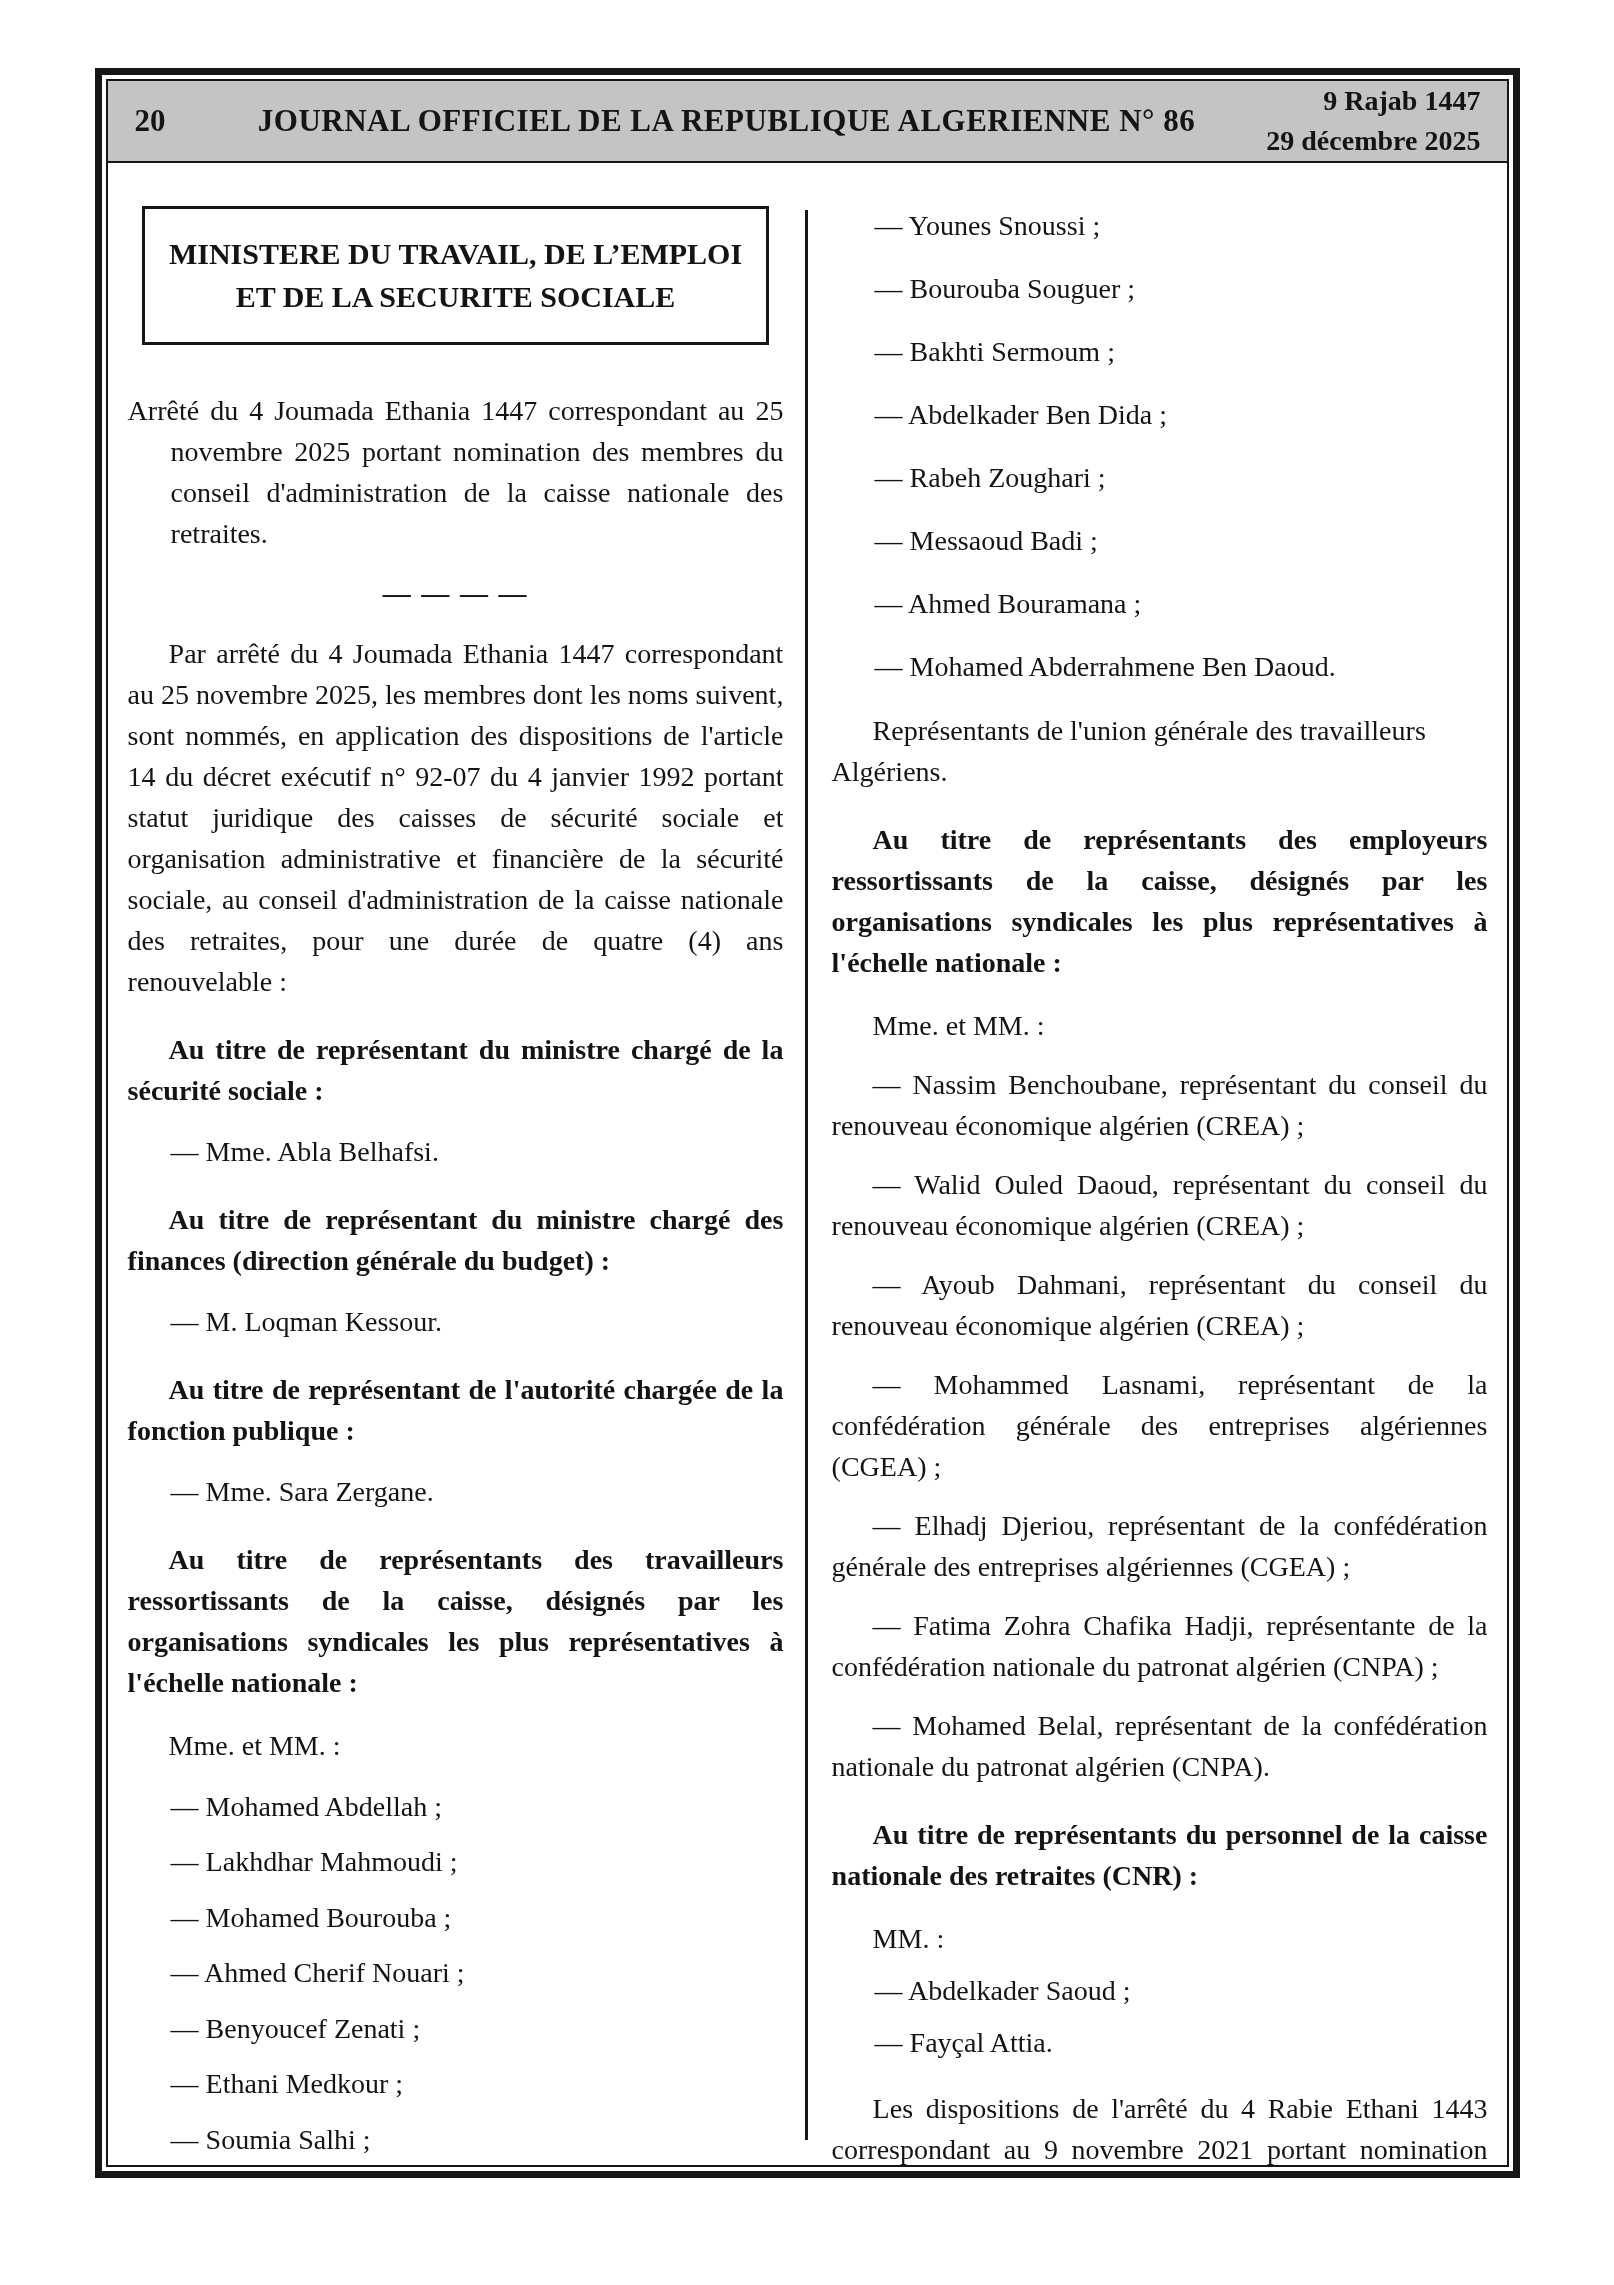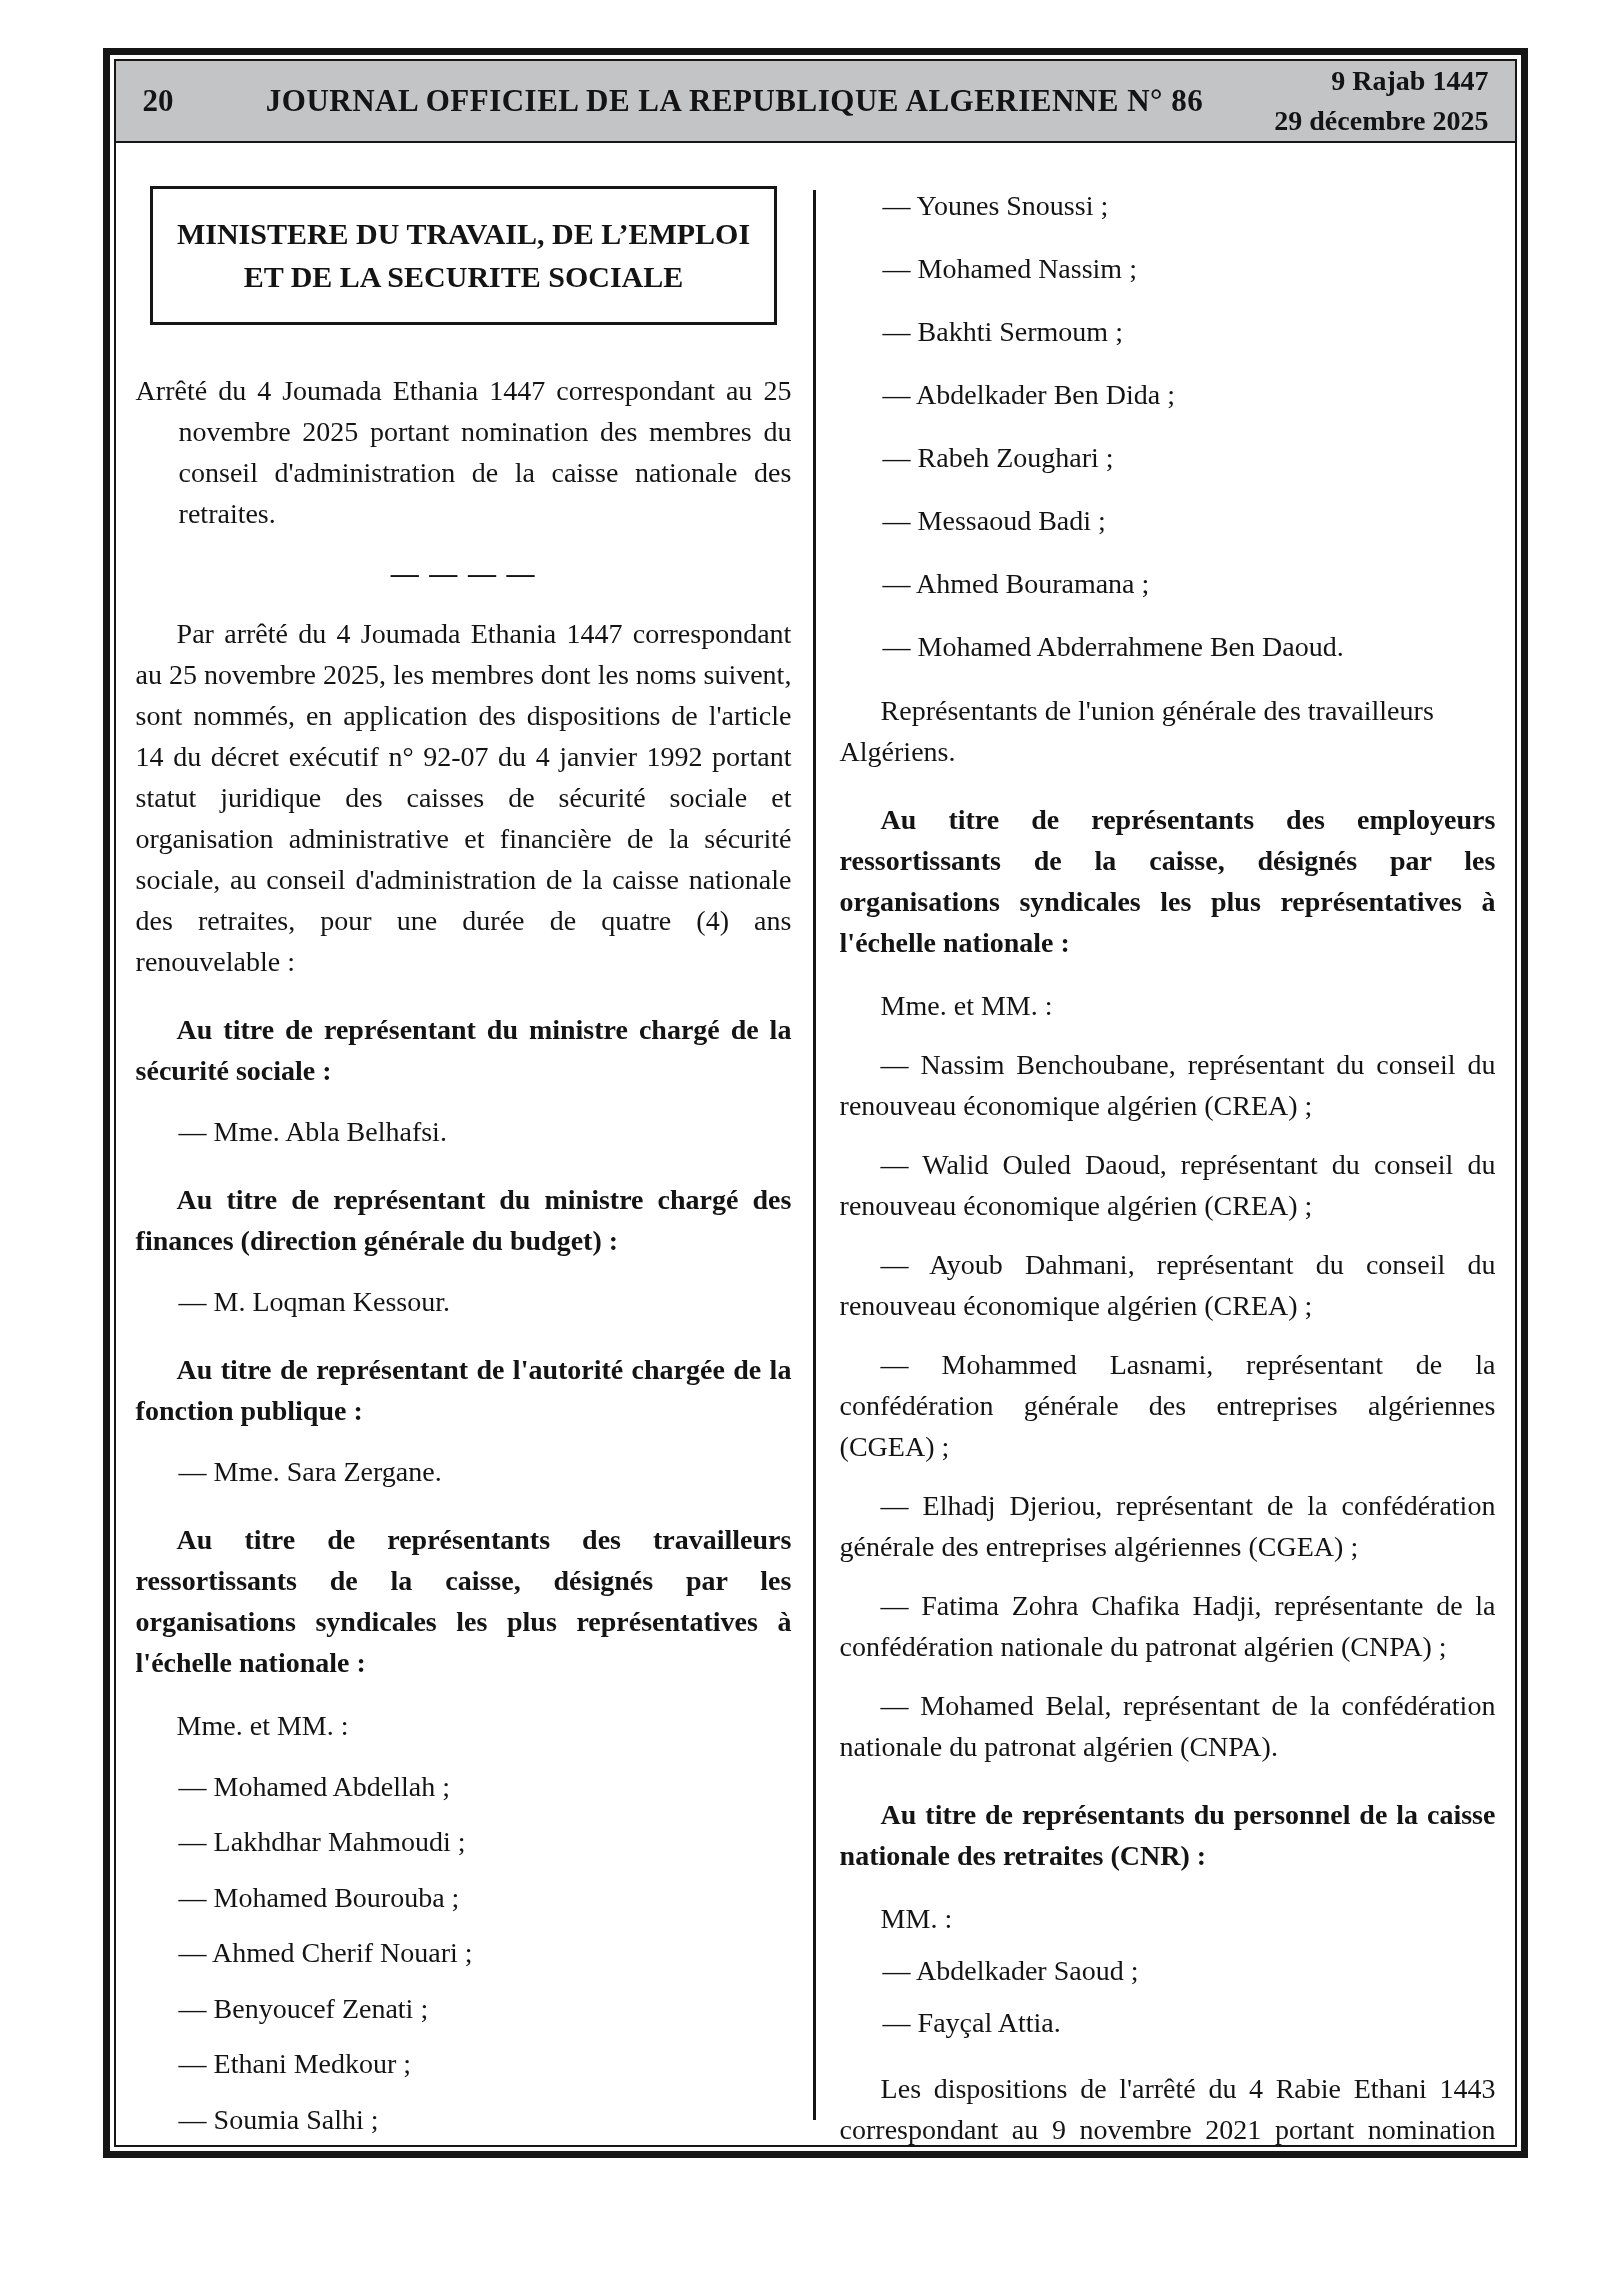--- a/index.html
+++ b/index.html
@@ -3,27 +3,26 @@
 <meta charset="utf-8">
 <style>
   html,body{margin:0;padding:0;background:#ffffff;}
   body{
     width:1615px;height:2285px;position:relative;
     font-family:"Liberation Serif","DejaVu Serif",serif;
     color:#141414;
     -webkit-font-smoothing:antialiased;
   }
   .page-frame{
-    position:absolute;left:95px;top:48px;
+    position:absolute;left:95px;top:68px;
     width:1425px;height:2110px;
     box-sizing:border-box;
     border:7.2px solid #161616;
     padding:3.6px;
     background:#ffffff;
-    margin-left:8px;
   }
   .page-inner{
     box-sizing:border-box;
     border:2.7px solid #161616;
     width:100%;height:100%;
     display:flex;flex-direction:column;
     overflow:hidden;
     background:#ffffff;
   }
   .header-bar{
@@ -170,21 +169,21 @@
         <p class="member">— Benyoucef Zenati ;</p>
         <p class="member">— Ethani Medkour ;</p>
         <p class="member">— Soumia Salhi ;</p>
 
       </div>
 
       <div class="divider"></div>
 
       <div class="col col-right">
         <p class="member-spaced first">— Younes Snoussi ;</p>
-        <p class="member-spaced">— Mohamed Nassim ;</p>
+        <p class="member-spaced">— Bourouba Souguer ;</p>
         <p class="member-spaced">— Bakhti Sermoum ;</p>
         <p class="member-spaced">— Abdelkader Ben Dida ;</p>
         <p class="member-spaced">— Rabeh Zoughari ;</p>
         <p class="member-spaced">— Messaoud Badi ;</p>
         <p class="member-spaced">— Ahmed Bouramana ;</p>
         <p class="member-spaced">— Mohamed Abderrahmene Ben Daoud.</p>
 
         <p class="note-para">Représentants de l'union générale des travailleurs Algériens.</p>
 
         <p class="section-heading">Au titre de représentants des employeurs ressortissants de la caisse, désignés par les organisations syndicales les plus représentatives à l'échelle nationale :</p>

